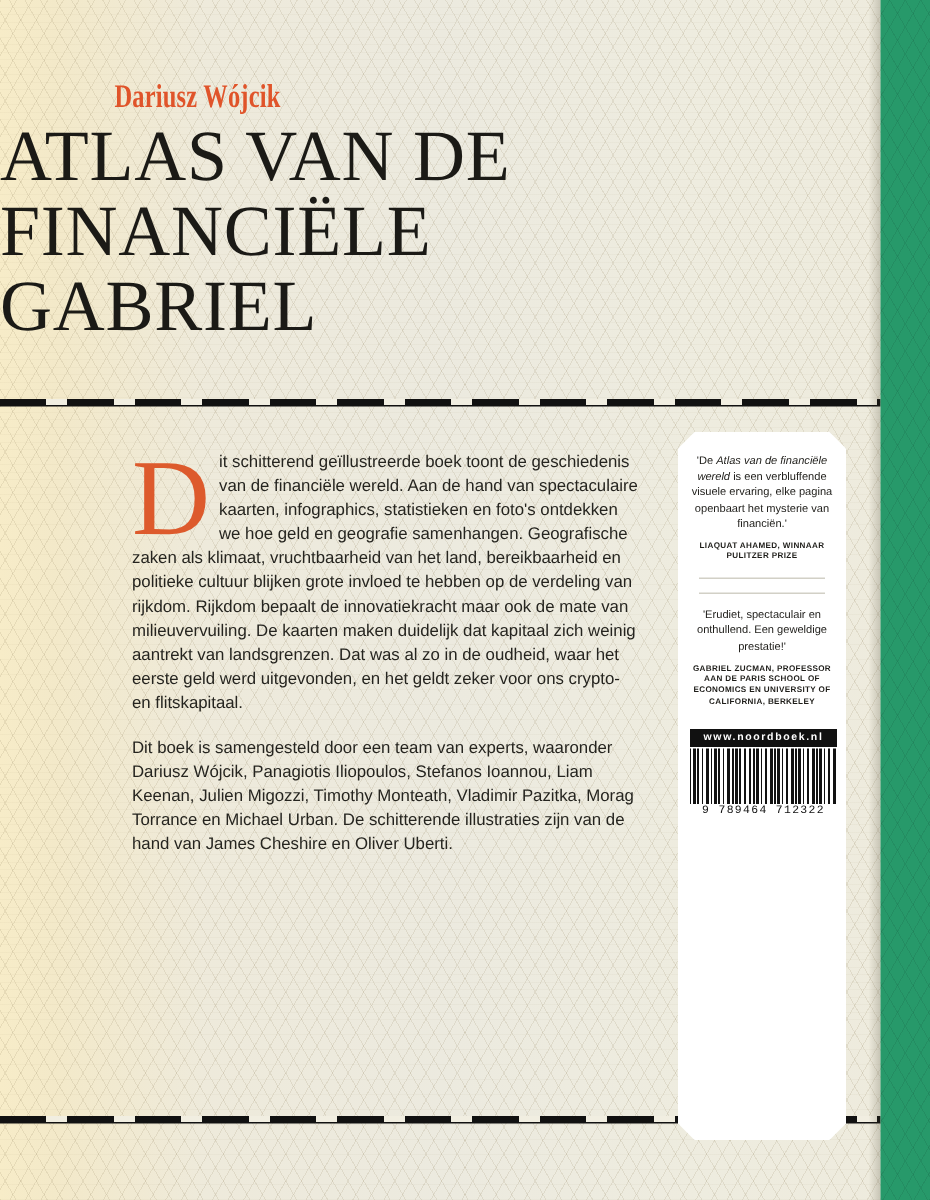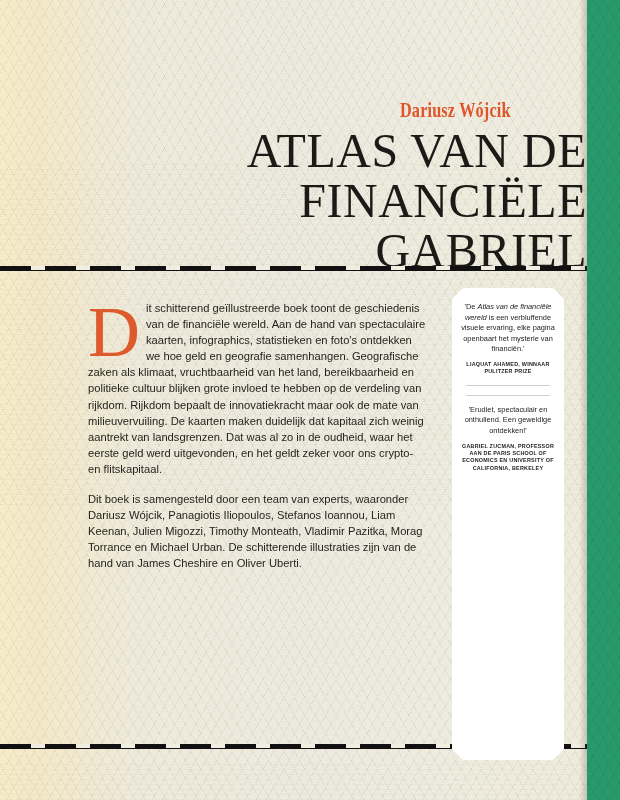--- a/index.html
+++ b/index.html
@@ -110,43 +110,41 @@
   }
   #rule-top { top: 266px; }
   #rule-bottom { top: 744px; }
 
   
   .title-block {
     position: absolute;
     left: 0;
     top: 52px;
     width: 587px;
-    text-align: right;
+    text-align: left;
     z-index: 4;
-    margin-top: 46px;
   }
   .author {
     font-family: "Liberation Serif", serif;
     font-weight: 700;
     font-size: 22px;
     letter-spacing: 0.2px;
     color: #e0542a;
     transform: scaleX(0.74);
     margin: 0 0 4px 0;
     line-height: 1.1;
   }
   .book-title {
     font-family: "Liberation Serif", serif;
     font-weight: 400;
     font-size: 48px;
     line-height: 1.04;
     color: #1b1a16;
     letter-spacing: 0.5px;
     margin: 0;
-    padding-left: 21px;
   }
   .book-title span { display: block; }
 
   
   .blurb {
     position: absolute;
     left: 88px;
     top: 300px;
     width: 340px;
     z-index: 4;
@@ -292,21 +290,26 @@
         <p class="quote"><span>'De </span><em>Atlas van de financiële wereld</em><span> is een verbluffende visuele ervaring, elke pagina openbaart het mysterie van financiën.'</span></p>
         <p class="attrib">LIAQUAT AHAMED, WINNAAR PULITZER PRIZE</p>
       </div>
 
       <div class="divider"></div>
 
 
       <div class="divider"></div>
 
       <div class="review-sep">
-        <p class="quote">'Erudiet, spectaculair en onthullend. Een geweldige ontdekken!'</p>
+        <p class="quote">'Erudiet, spectaculair en onthullend. Een geweldige prestatie!'</p>
         <p class="attrib">GABRIEL ZUCMAN, PROFESSOR AAN DE PARIS SCHOOL OF ECONOMICS EN UNIVERSITY OF CALIFORNIA, BERKELEY</p>
       </div>
 
+      <div class="barcode-wrap">
+        <div class="url-bar">www.noordboek.nl</div>
+        <div class="bars"></div>
+        <div class="isbn">9 789464 712322</div>
+      </div>
 
     </div>
   </div>
 
 </div>
 
 </body></html>

